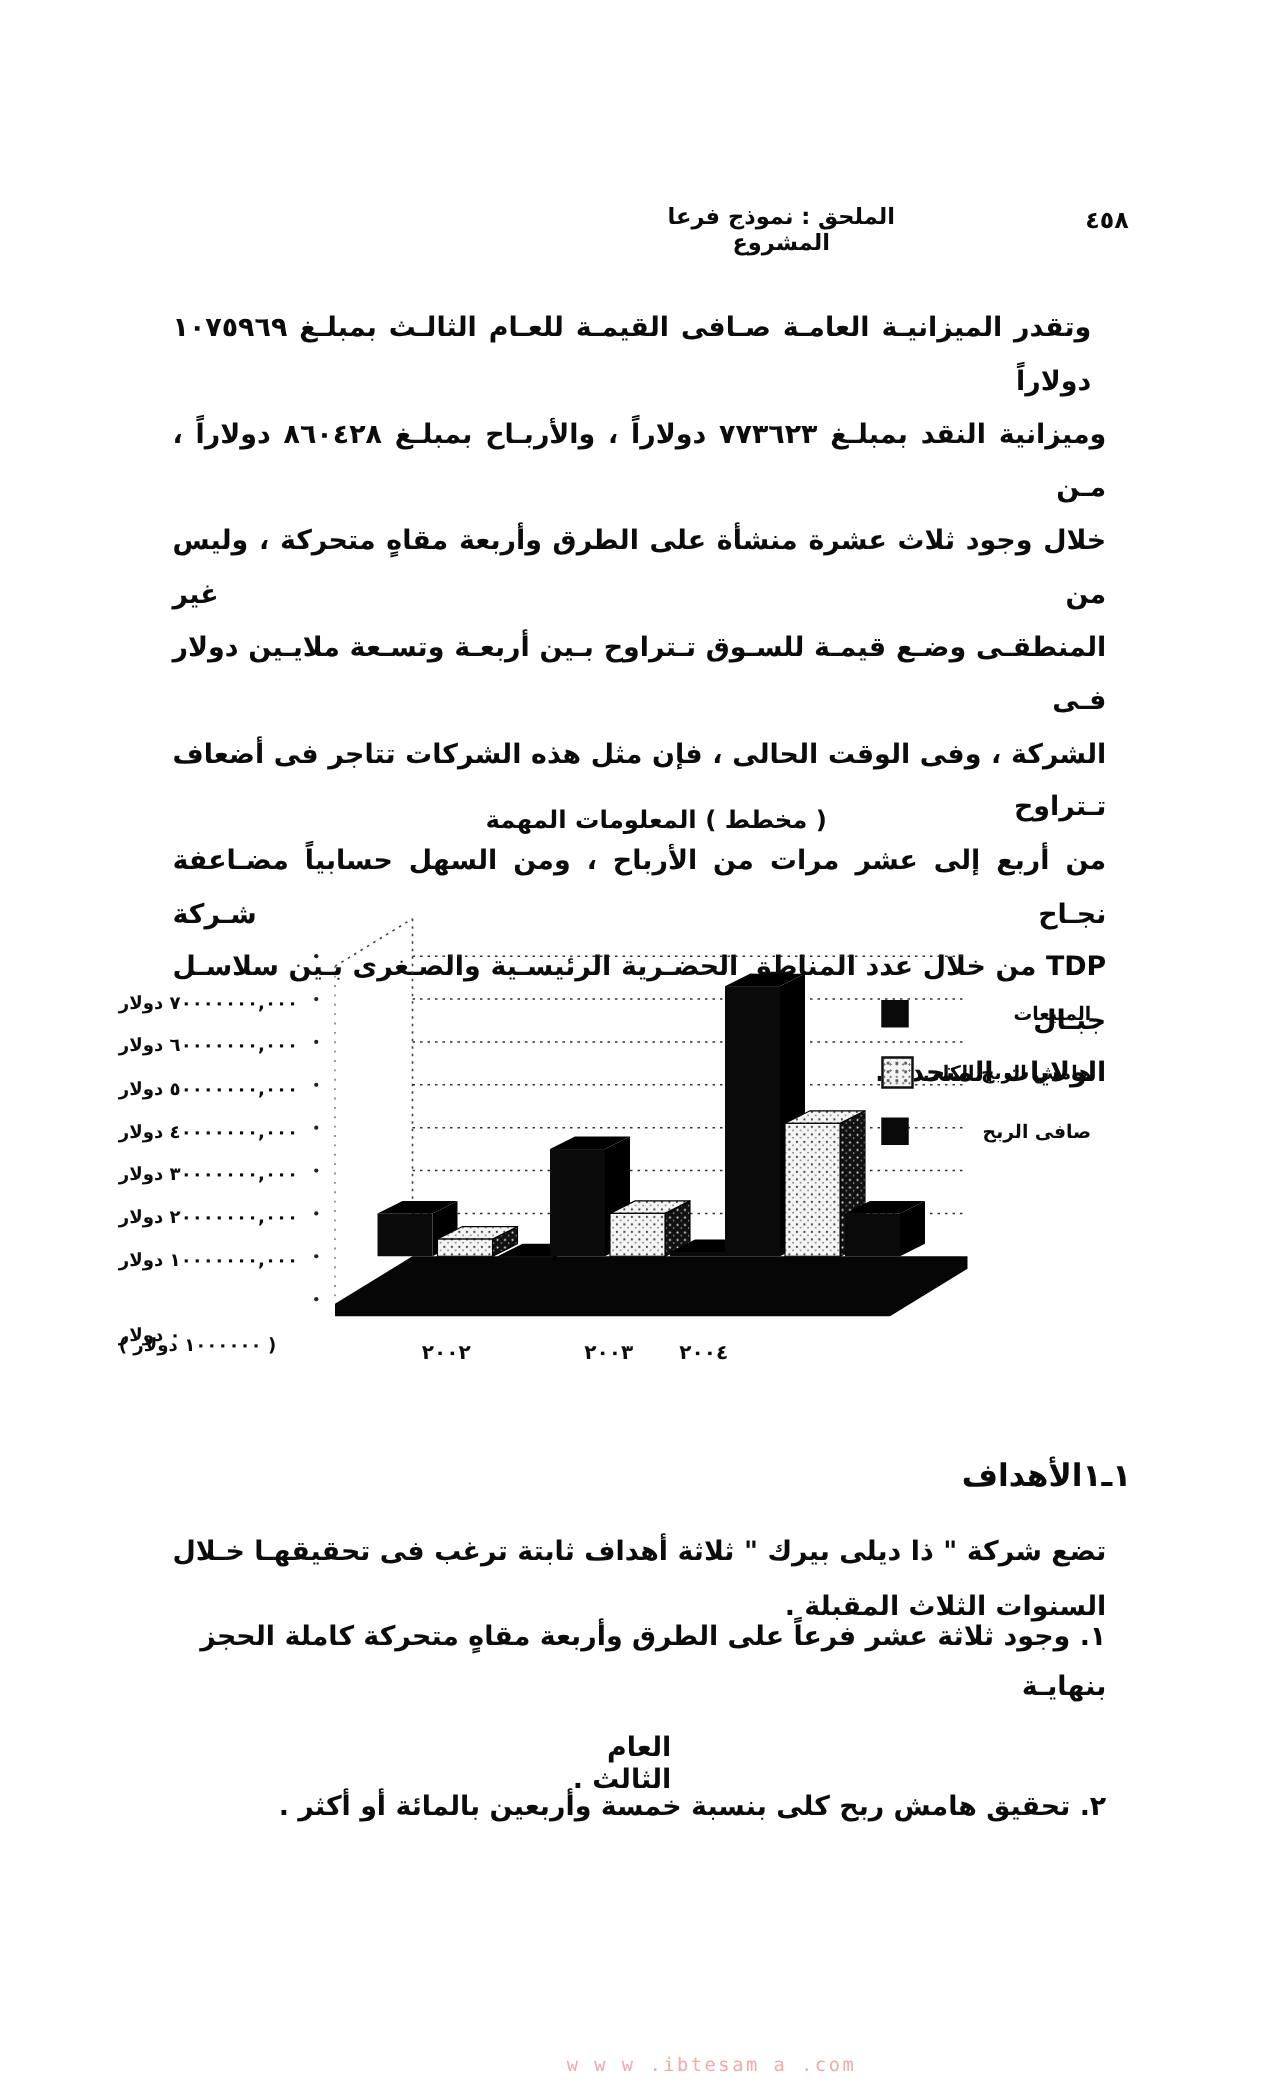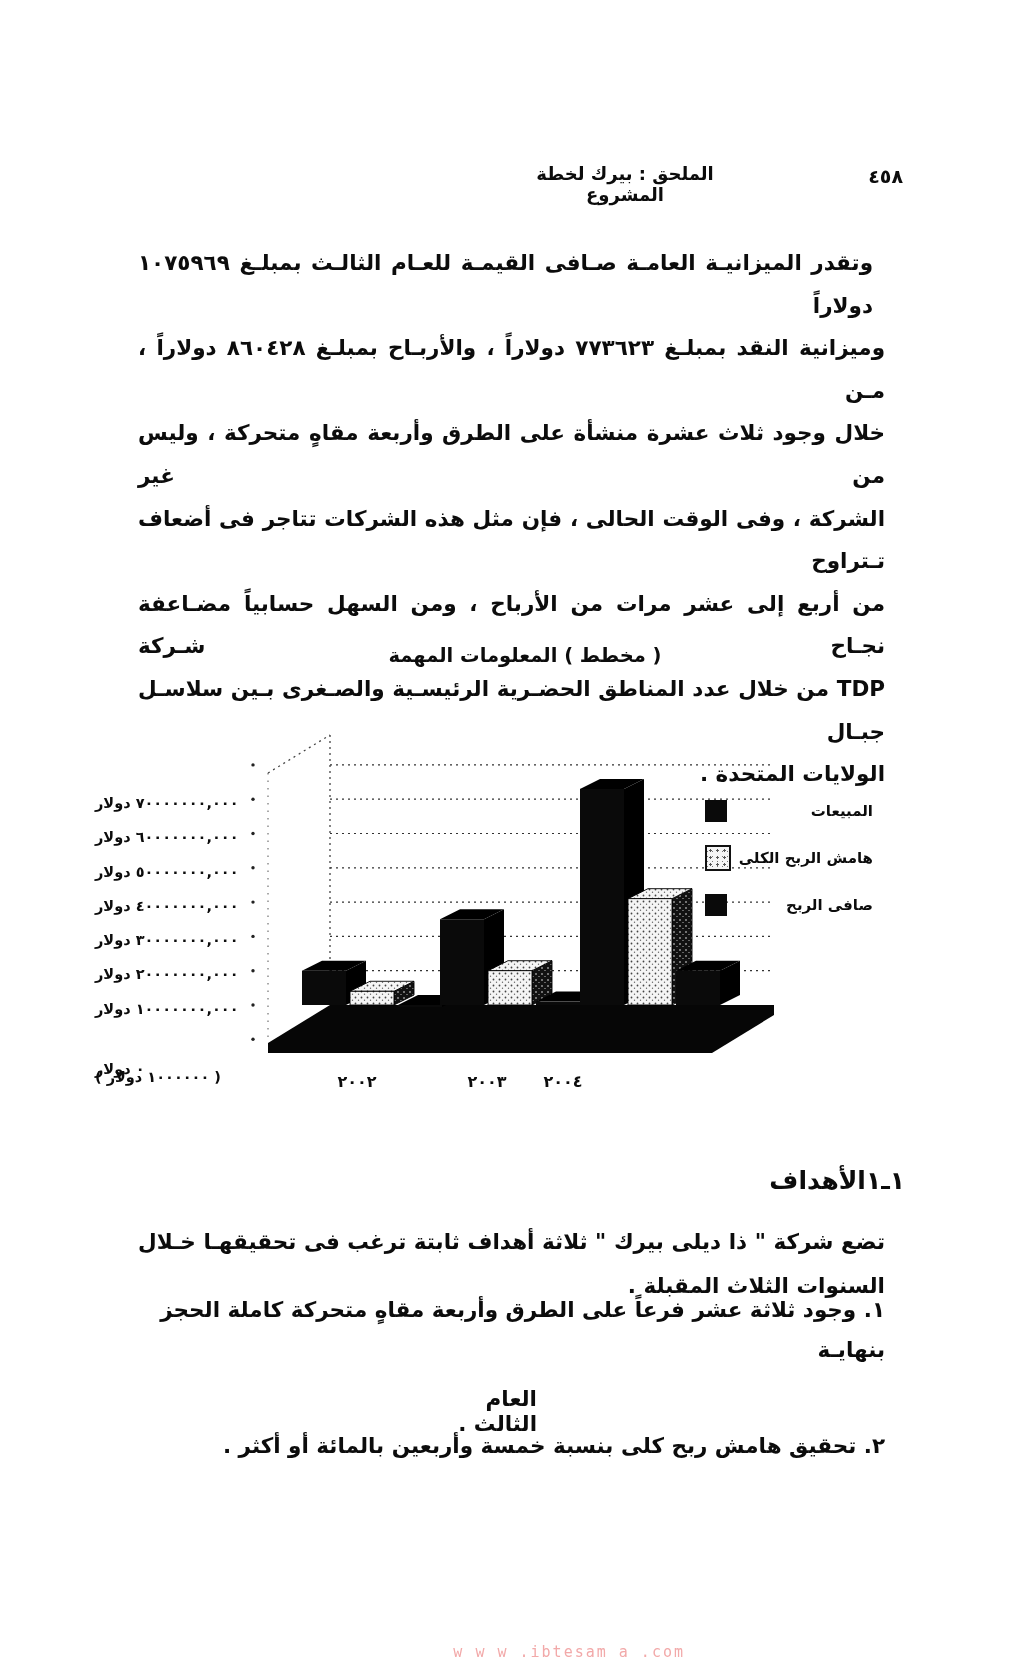--- a/index.html
+++ b/index.html
@@ -29,27 +29,28 @@
   .obj-heading{left:640px;top:1166px;width:265px;text-align:right;font-size:25px;}
   #obj-para{left:138px;top:1220px;width:747px;font-size:21.5px;line-height:44px;}
   .item-line{left:138px;width:747px;font-size:21.5px;line-height:40px;}
   .item-cont{left:417px;width:120px;text-align:right;font-size:21.5px;}
   .watermark{left:365px;top:1643px;width:320px;text-align:right;direction:ltr;
      font-family:"DejaVu Sans Mono",monospace;font-size:15px;letter-spacing:2px;color:#f2a9a9;}
 </style>
 </head>
 <body>
 
-<div class="abs ar header-title">الملحق : بيرك لخطة المشروع</div>
+<div class="abs ar header-title">الملحق : نموذج فرعا المشروع</div>
 <div class="abs ar page-number">٤٥٨</div>
 
 <div id="intro" class="abs ar">
     <div class="pline first">وتقدر الميزانيـة العامـة صـافى القيمـة للعـام الثالـث بمبلـغ ١٠٧٥٩٦٩ دولاراً</div>
     <div class="pline">وميزانية النقد بمبلـغ ٧٧٣٦٢٣ دولاراً ، والأربـاح بمبلـغ ٨٦٠٤٢٨ دولاراً ، مـن</div>
     <div class="pline">خلال وجود ثلاث عشرة منشأة على الطرق وأربعة مقاهٍ متحركة ، وليس من غير</div>
+    <div class="pline">المنطقـى وضـع قيمـة للسـوق تـتراوح بـين أربعـة وتسـعة ملايـين دولار فـى</div>
     <div class="pline">الشركة ، وفى الوقت الحالى ، فإن مثل هذه الشركات تتاجر فى أضعاف تـتراوح</div>
     <div class="pline">من أربع إلى عشر مرات من الأرباح ، ومن السهل حسابياً مضـاعفة نجـاح شـركة</div>
     <div class="pline">TDP من خلال عدد المناطق الحضـرية الرئيسـية والصـغرى بـين سلاسـل جبـال</div>
     <div class="pline last">الولايات المتحدة .</div>
   </div>
 
 <div class="abs ar chart-title">( مخطط ) المعلومات المهمة</div>
 <div id="y-labels" class="abs">
     <div class="ylab ar" style="top: 64.9px;">٧٠٠٠٠٠٠٠,٠٠٠ دولار</div>
     <div class="ylab ar" style="top: 99.2px;">٦٠٠٠٠٠٠٠,٠٠٠ دولار</div>

